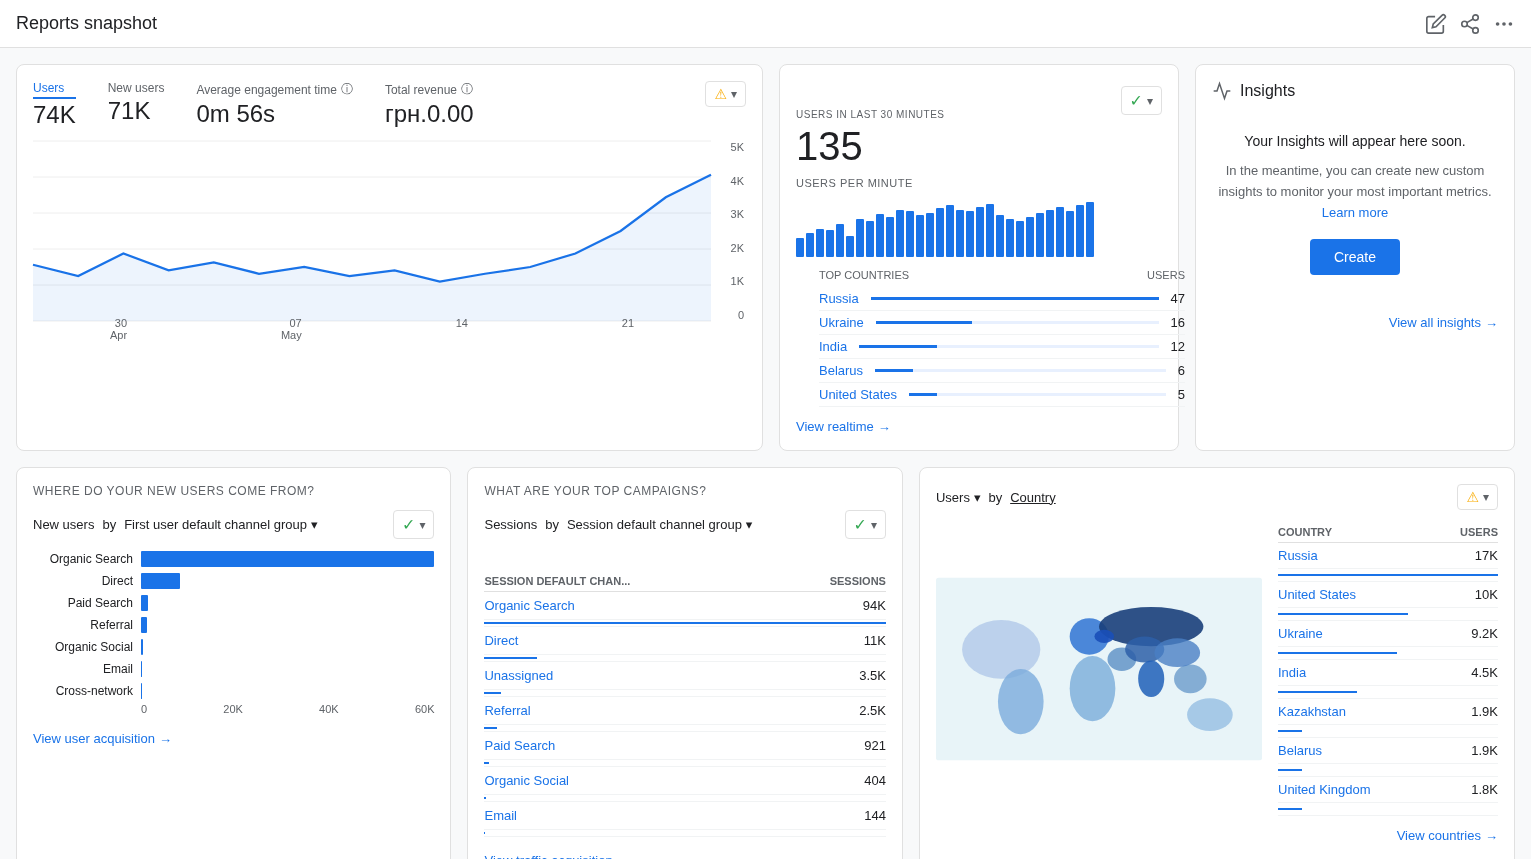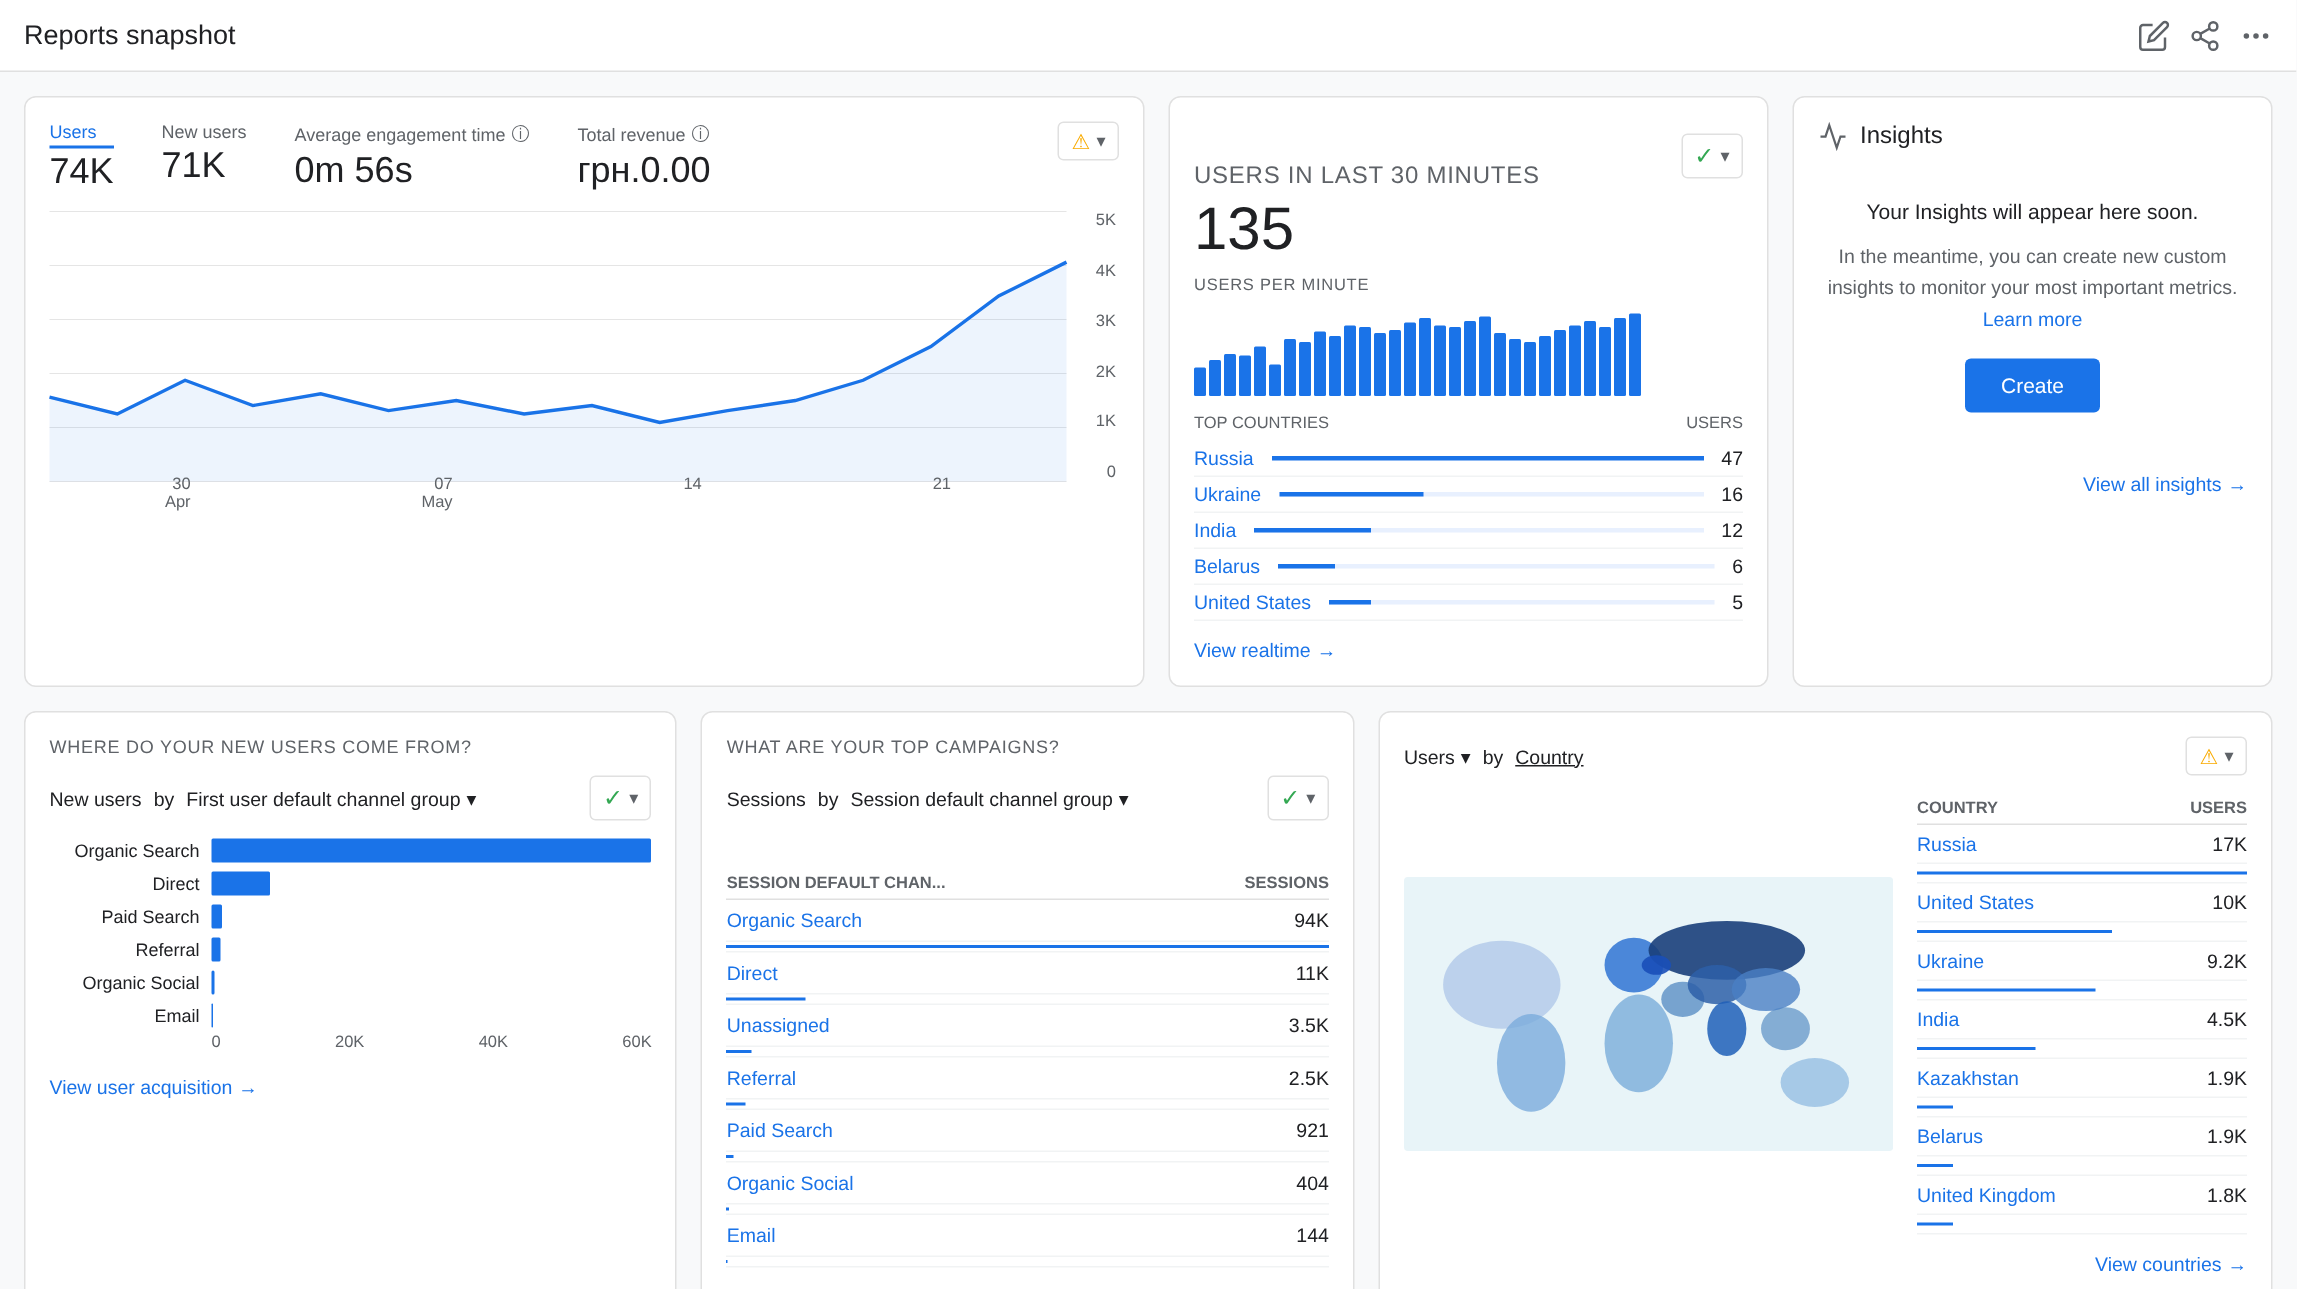--- a/index.html
+++ b/index.html
@@ -36,26 +36,26 @@
     .alert-btn { background: none; border: 1px solid #e0e0e0; border-radius: 4px; padding: 4px 8px; display: flex; align-items: center; gap: 4px; cursor: pointer; color: #5f6368; font-size: 12px; margin-left: auto; align-self: flex-start; }
 
     
     .chart-area { position: relative; height: 200px; }
     .chart-labels-y { position: absolute; right: 0; top: 0; bottom: 20px; display: flex; flex-direction: column; justify-content: space-between; font-size: 11px; color: #5f6368; text-align: right; padding-right: 2px; width: 30px; }
     .chart-inner { position: absolute; left: 0; right: 35px; top: 0; bottom: 20px; }
     .chart-x-labels { position: absolute; left: 0; right: 35px; bottom: 0; display: flex; justify-content: space-around; font-size: 11px; color: #5f6368; }
 
     
     .rt-header { display: flex; justify-content: space-between; align-items: center; margin-bottom: 4px; }
-    .rt-title { font-size: 16px; color: #5f6368; text-transform: uppercase; letter-spacing: 0.5px; margin-top: 28px; }
+    .rt-title { font-size: 10px; color: #5f6368; text-transform: uppercase; letter-spacing: 0.5px; margin-top: 28px; }
     .rt-number { font-size: 40px; font-weight: 300; margin-bottom: 8px; }
     .rt-subtitle { font-size: 11px; color: #5f6368; text-transform: uppercase; letter-spacing: 0.5px; margin-bottom: 8px; }
     .bar-chart-rt { display: flex; align-items: flex-end; height: 60px; gap: 2px; margin-bottom: 12px; }
     .bar-rt { background: #1a73e8; width: 8px; border-radius: 1px; }
-    .countries-table { width: 100%; }
+    .countries-table { width: 100%; margin-left: 23px; }
     .countries-table .col-header { display: flex; justify-content: space-between; font-size: 11px; color: #5f6368; text-transform: uppercase; margin-bottom: 6px; }
     .country-row { display: flex; justify-content: space-between; align-items: center; padding: 4px 0; border-bottom: 1px solid #f1f3f4; font-size: 13px; }
     .country-name { color: #1a73e8; cursor: pointer; }
     .country-bar-wrap { flex: 1; margin: 0 12px; height: 3px; background: #e8f0fe; }
     .country-bar { height: 3px; background: #1a73e8; }
     .view-link { color: #1a73e8; font-size: 13px; cursor: pointer; display: flex; align-items: center; gap: 4px; margin-top: 12px; }
 
     
     .insights-header { display: flex; align-items: center; gap: 8px; margin-bottom: 16px; }
     .insights-title { font-size: 16px; }
@@ -362,20 +362,26 @@
       <div class="hbar-wrap">
         <div class="hbar" style="width:0.8333333333333334%"></div>
       </div>
     </div>
           <div class="hbar-row">
       <span class="hbar-label">Email</span>
       <div class="hbar-wrap">
         <div class="hbar" style="width:0.5%"></div>
       </div>
     </div>
+          <div class="hbar-row">
+      <span class="hbar-label">Cross-network</span>
+      <div class="hbar-wrap">
+        <div class="hbar" style="width:0.16666666666666669%"></div>
+      </div>
+    </div>
         </div>
       <div class="hbar-x-labels" id="acq-xlabels">
           <span>0</span>
           <span>20K</span>
           <span>40K</span>
           <span>60K</span>
         </div>
       <div class="view-link" style="margin-top: 16px;">
         <span>View user acquisition</span>
         <span>→</span>

